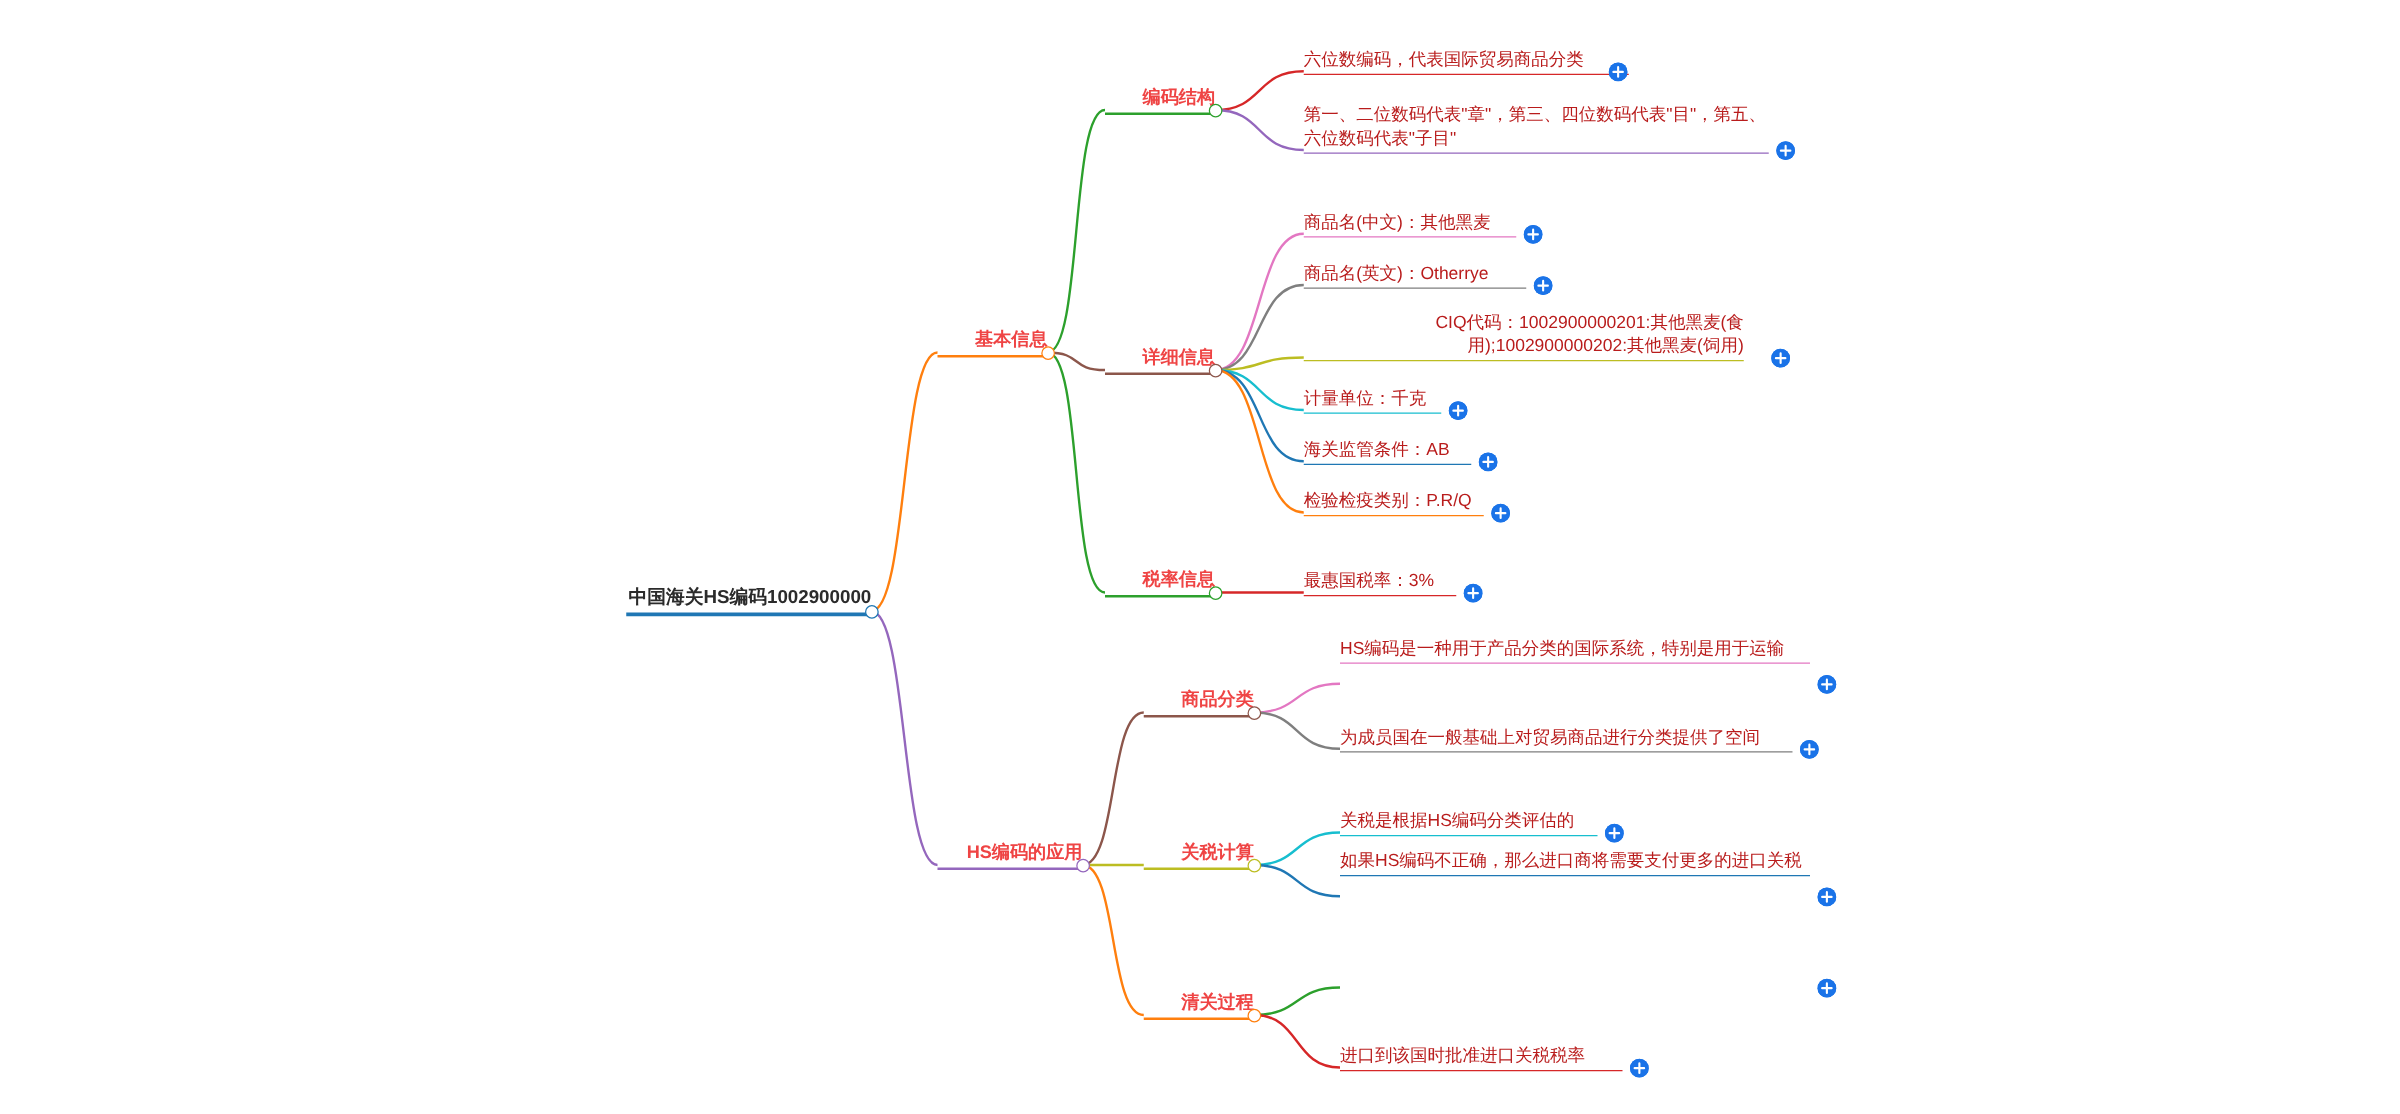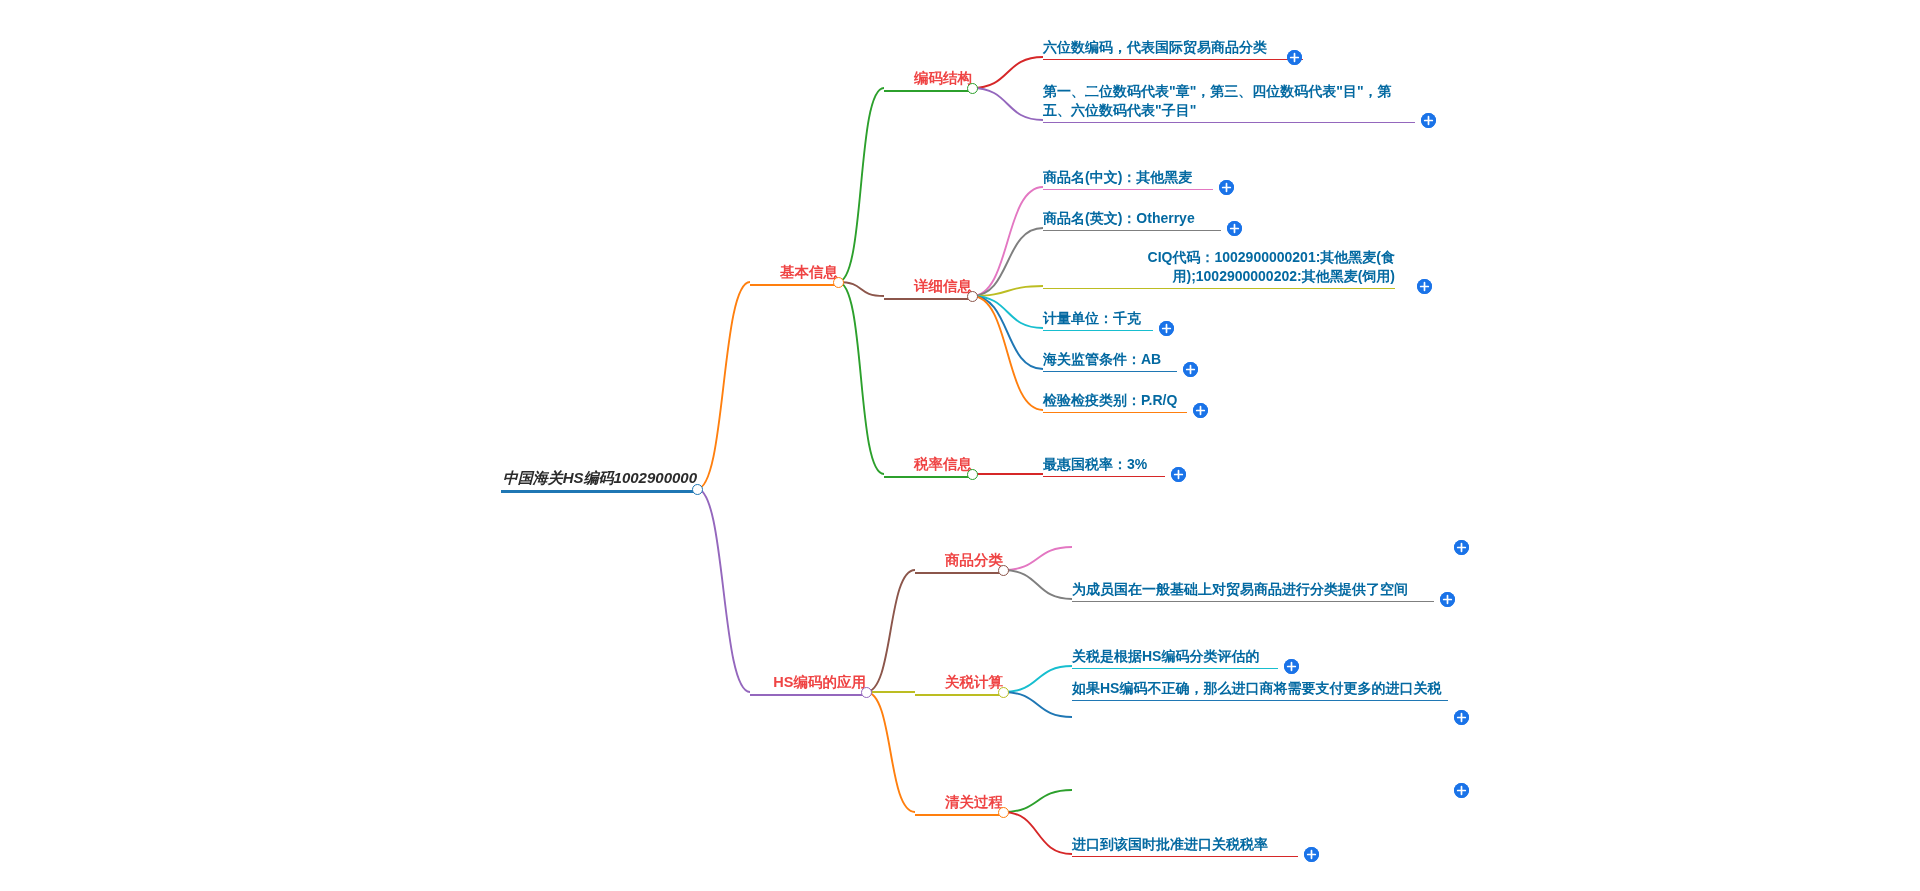--- a/index.html
+++ b/index.html
@@ -47,22 +47,22 @@
     font-weight: bold;
     color: #ef4444;
     white-space: nowrap;
     text-align: right;
     padding-bottom: 3px;
     line-height: 18px;
   }
   
   .node-leaf {
     font-size: 14px;
-    font-weight: bold;
-    color: #0369a1;
+    font-weight: normal;
+    color: #b91c1c;
     padding-bottom: 2px;
     line-height: 19px;
     text-align: left;
   }
   .node-leaf.two-line {
     line-height: 19px;
   }
   
   .node-dot {
     position: absolute;
@@ -115,21 +115,21 @@
       <path d="M 1003 570 C 1040.95 570, 1034.05 547, 1072 547" stroke="#e377c2" stroke-width="1.9" fill="none"></path>
       <path d="M 1003 570 C 1040.95 570, 1034.05 599, 1072 599" stroke="#7f7f7f" stroke-width="1.9" fill="none"></path>
       <path d="M 866 692 C 894 692, 887 692, 915 692" stroke="#bcbd22" stroke-width="1.9" fill="none"></path>
       <path d="M 1003 692 C 1040.95 692, 1034.05 666, 1072 666" stroke="#17becf" stroke-width="1.9" fill="none"></path>
       <path d="M 1003 692 C 1040.95 692, 1034.05 717, 1072 717" stroke="#1f77b4" stroke-width="1.9" fill="none"></path>
       <path d="M 866 692 C 894 692, 887 812, 915 812" stroke="#ff7f0e" stroke-width="1.9" fill="none"></path>
       <path d="M 1003 812 C 1040.95 812, 1034.05 790, 1072 790" stroke="#2ca02c" stroke-width="1.9" fill="none"></path>
       <path d="M 1003 812 C 1040.95 812, 1034.05 854, 1072 854" stroke="#d62728" stroke-width="1.9" fill="none"></path>
     </svg>
 
-  <div class="node node-root" id="node-root" style="left: 501px; width: 196px; top: 469px; border-bottom: 3.4px solid rgb(31, 119, 180); font-style: italic;">中国海关HS编码1002900000</div>
+  <div class="node node-root" id="node-root" style="left: 501px; width: 196px; top: 469px; border-bottom: 3.4px solid rgb(31, 119, 180);">中国海关HS编码1002900000</div>
 
   <div class="node node-branch" id="node-b0" style="left: 750px; width: 88px; top: 263px; border-bottom: 2.6px solid rgb(255, 127, 14); text-align: right;">基本信息</div>
   <div class="node node-branch" id="node-b1" style="left: 750px; width: 116px; top: 673px; border-bottom: 2.6px solid rgb(148, 103, 189);">HS编码的应用</div>
 
   <div class="node node-branch" id="node-b0c0" style="left: 884px; width: 88px; top: 69px; border-bottom: 2.6px solid rgb(44, 160, 44);">编码结构</div>
   <div class="node node-branch" id="node-b0c1" style="left: 884px; width: 88px; top: 277px; border-bottom: 2.6px solid rgb(140, 86, 75);">详细信息</div>
   <div class="node node-branch" id="node-b0c2" style="left: 884px; width: 88px; top: 455px; border-bottom: 2.6px solid rgb(44, 160, 44);">税率信息</div>
 
   <div class="node node-leaf" id="node-b0c0l0" style="left: 1043px; width: 260px; top: 38px; border-bottom: 1.7px solid rgb(214, 39, 40);">六位数编码，代表国际贸易商品分类</div>
   <div class="node node-leaf two-line" id="node-b0c0l1" style="left: 1043px; width: 372px; top: 82px; border-bottom: 1.7px solid rgb(148, 103, 189);">第一、二位数码代表"章"，第三、四位数码代表"目"，第五、六位数码代表"子目"</div>
@@ -140,20 +140,21 @@
   <div class="node node-leaf" id="node-b0c1l3" style="left: 1043px; width: 110px; top: 309px; border-bottom: 1.7px solid rgb(23, 190, 207);">计量单位：千克</div>
   <div class="node node-leaf" id="node-b0c1l4" style="left: 1043px; width: 134px; top: 350px; border-bottom: 1.7px solid rgb(31, 119, 180);">海关监管条件：AB</div>
   <div class="node node-leaf" id="node-b0c1l5" style="left: 1043px; width: 144px; top: 391px; border-bottom: 1.7px solid rgb(255, 127, 14);">检验检疫类别：P.R/Q</div>
 
   <div class="node node-leaf" id="node-b0c2l0" style="left: 1043px; width: 122px; top: 455px; border-bottom: 1.7px solid rgb(214, 39, 40);">最惠国税率：3%</div>
 
   <div class="node node-branch" id="node-b1c0" style="left: 915px; width: 88px; top: 551px; border-bottom: 2.6px solid rgb(140, 86, 75);">商品分类</div>
   <div class="node node-branch" id="node-b1c1" style="left: 915px; width: 88px; top: 673px; border-bottom: 2.6px solid rgb(188, 189, 34);">关税计算</div>
   <div class="node node-branch" id="node-b1c2" style="left: 915px; width: 88px; top: 793px; border-bottom: 2.6px solid rgb(255, 127, 14);">清关过程</div>
 
+  <div class="node node-leaf two-line" id="node-b1c0l0" style="left: 1072px; width: 376px; top: 509px; border-bottom: 1.7px solid rgb(227, 119, 194);">HS编码是一种用于产品分类的国际系统，特别是用于运输</div>
   <div class="node node-leaf" id="node-b1c0l1" style="left: 1072px; width: 362px; top: 580px; border-bottom: 1.7px solid rgb(127, 127, 127);">为成员国在一般基础上对贸易商品进行分类提供了空间</div>
 
   <div class="node node-leaf" id="node-b1c1l0" style="left: 1072px; width: 206px; top: 647px; border-bottom: 1.7px solid rgb(23, 190, 207);">关税是根据HS编码分类评估的</div>
   <div class="node node-leaf two-line" id="node-b1c1l1" style="left: 1072px; width: 376px; top: 679px; border-bottom: 1.7px solid rgb(31, 119, 180);">如果HS编码不正确，那么进口商将需要支付更多的进口关税</div>
 
   <div class="node node-leaf" id="node-b1c2l1" style="left: 1072px; width: 226px; top: 835px; border-bottom: 1.7px solid rgb(214, 39, 40);">进口到该国时批准进口关税税率</div>
 
 <div class="node-dot" style="left: 691.5px; top: 483.5px; border-color: rgb(31, 119, 180);"></div>
     <div class="node-dot" style="left: 832.5px; top: 276.5px; border-color: rgb(255, 127, 14);"></div>
     <div class="node-dot" style="left: 966.5px; top: 82.5px; border-color: rgb(44, 160, 44);"></div>

